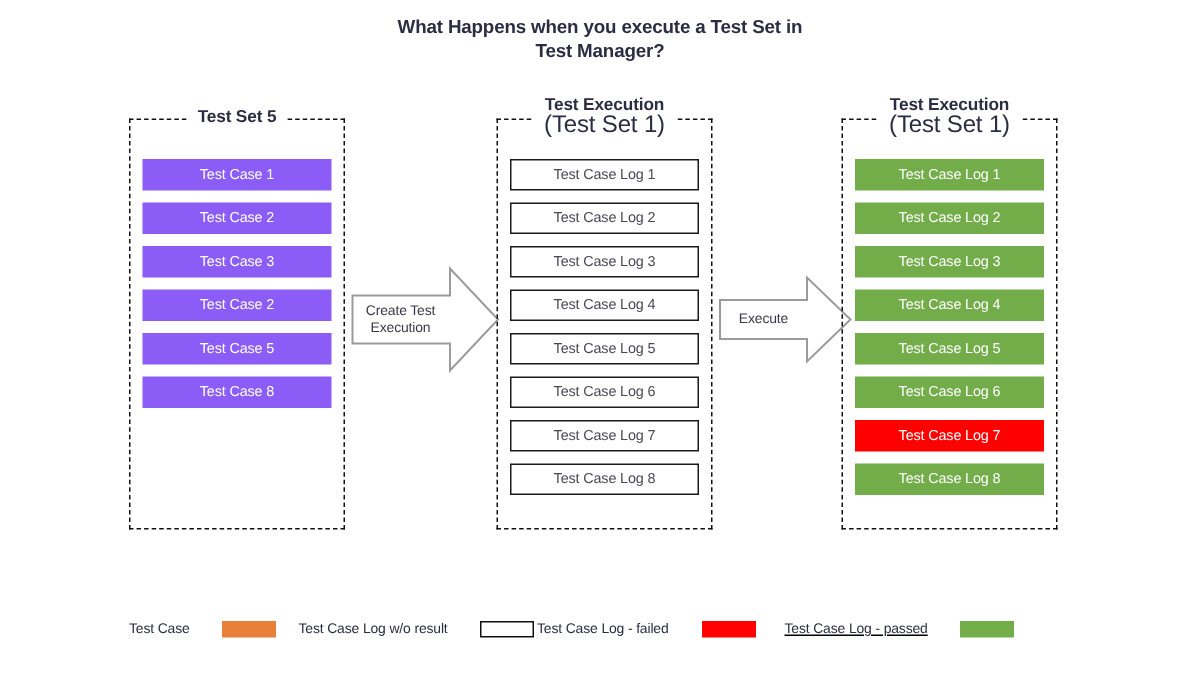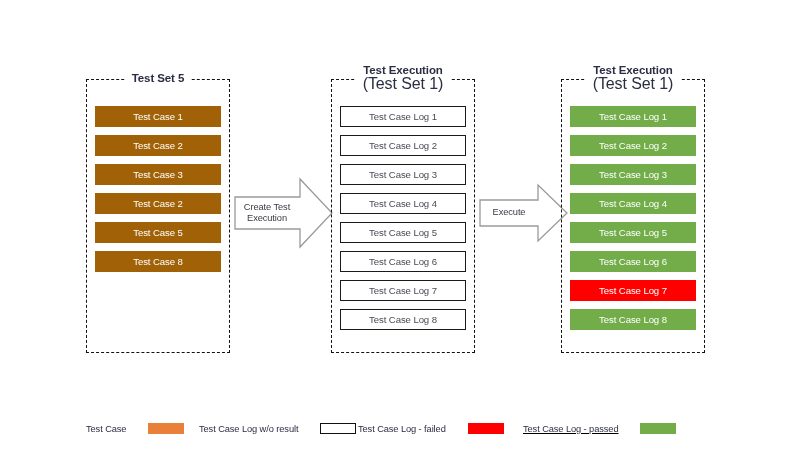--- a/index.html
+++ b/index.html
@@ -94,21 +94,21 @@
     margin-bottom: 8px;
     box-sizing: border-box;
     display: flex;
     align-items: center;
     justify-content: center;
     font-size: 9.6px;
     letter-spacing: -0.1px;
     line-height: 1;
   }
   .item-box.orange {
-    background: #a16207;
+    background: #8b5cf6;
     color: #ffffff;
     border: none;
   }
   .item-box.outline {
     background: #ffffff;
     color: #4a4a55;
     border: 1px solid #1a1a1a;
   }
   .item-box.green {
     background: #72ad4a;
@@ -156,21 +156,21 @@
     left: 86px;
     top: 414px;
     width: 640px;
     height: 20px;
   }
   .legend-item {
     position: absolute;
     top: 0;
     height: 20px;
     display: flex;
-    align-items: flex-end;
+    align-items: flex-start;
     white-space: nowrap;
     gap: 12px;
   }
   .legend-label {
     font-size: 9.3px;
     color: #2b2d42;
     letter-spacing: -0.1px;
   }
   .legend-swatch {
     width: 36px;
@@ -185,20 +185,22 @@
 
   #legend-item-0 { left: 0px; }
   #legend-item-1 { left: 113px; }
   #legend-item-2 { left: 272px; }
   #legend-item-3 { left: 437px; text-decoration: underline; }
 </style>
 </head>
 <body>
 
 <div id="diagram-title">
+  <span class="line1">What Happens when you execute a Test Set in</span>
+  <span class="line2">Test Manager?</span>
 </div>
 
 <div class="column" id="column-test-set">
   <div class="col-frame"></div>
   <div class="col-heading one-line">
     <span class="title-main">Test Set 5</span>
   </div>
   <div class="box-stack">
     <div class="item-box orange">Test Case 1</div>
     <div class="item-box orange">Test Case 2</div>

